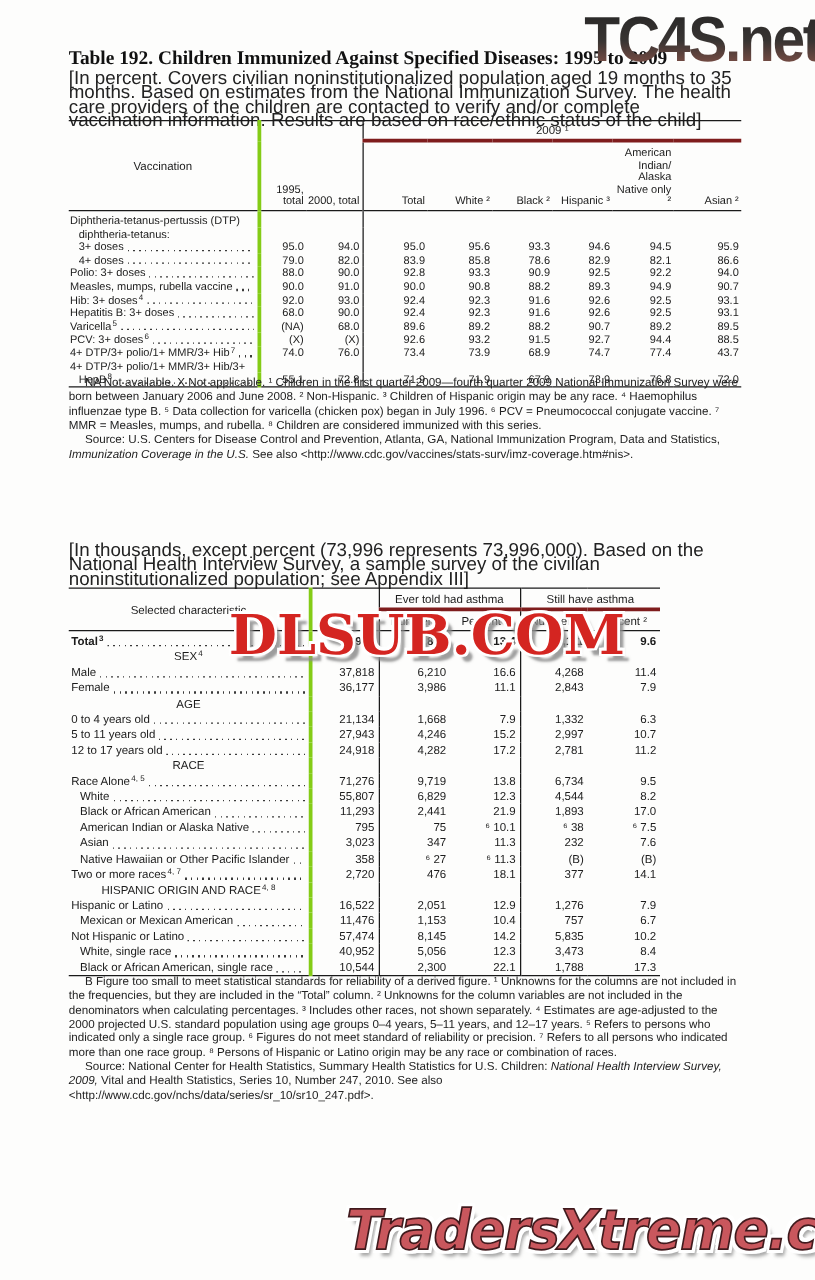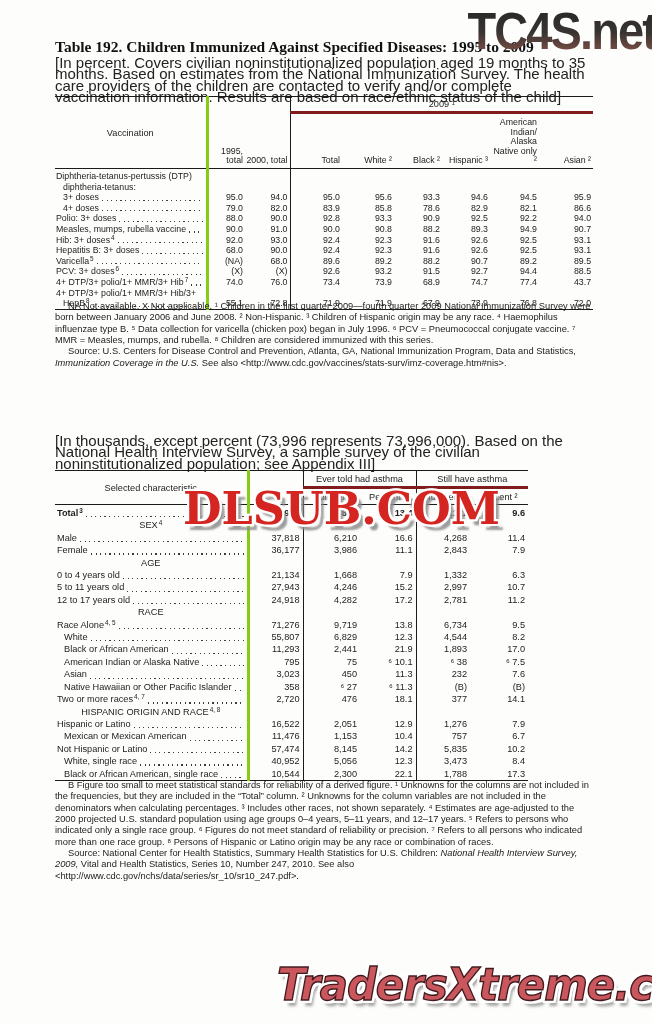--- a/index.html
+++ b/index.html
@@ -540,21 +540,21 @@
           <td class="num">⁶ 7.5</td>
         </tr>
         <tr>
           <td class="lbl v1 ind">
             <div class="lwrap">
               <span>Asian</span>
               <span class="leader"></span>
             </div>
           </td>
           <td class="num v2">3,023</td>
-          <td class="num">450</td>
+          <td class="num">347</td>
           <td class="num v3">11.3</td>
           <td class="num">232</td>
           <td class="num">7.6</td>
         </tr>
         <tr>
           <td class="lbl v1 ind">
             <div class="lwrap">
               <span>Native Hawaiian or Other Pacific Islander</span>
               <span class="leader"></span>
             </div>

